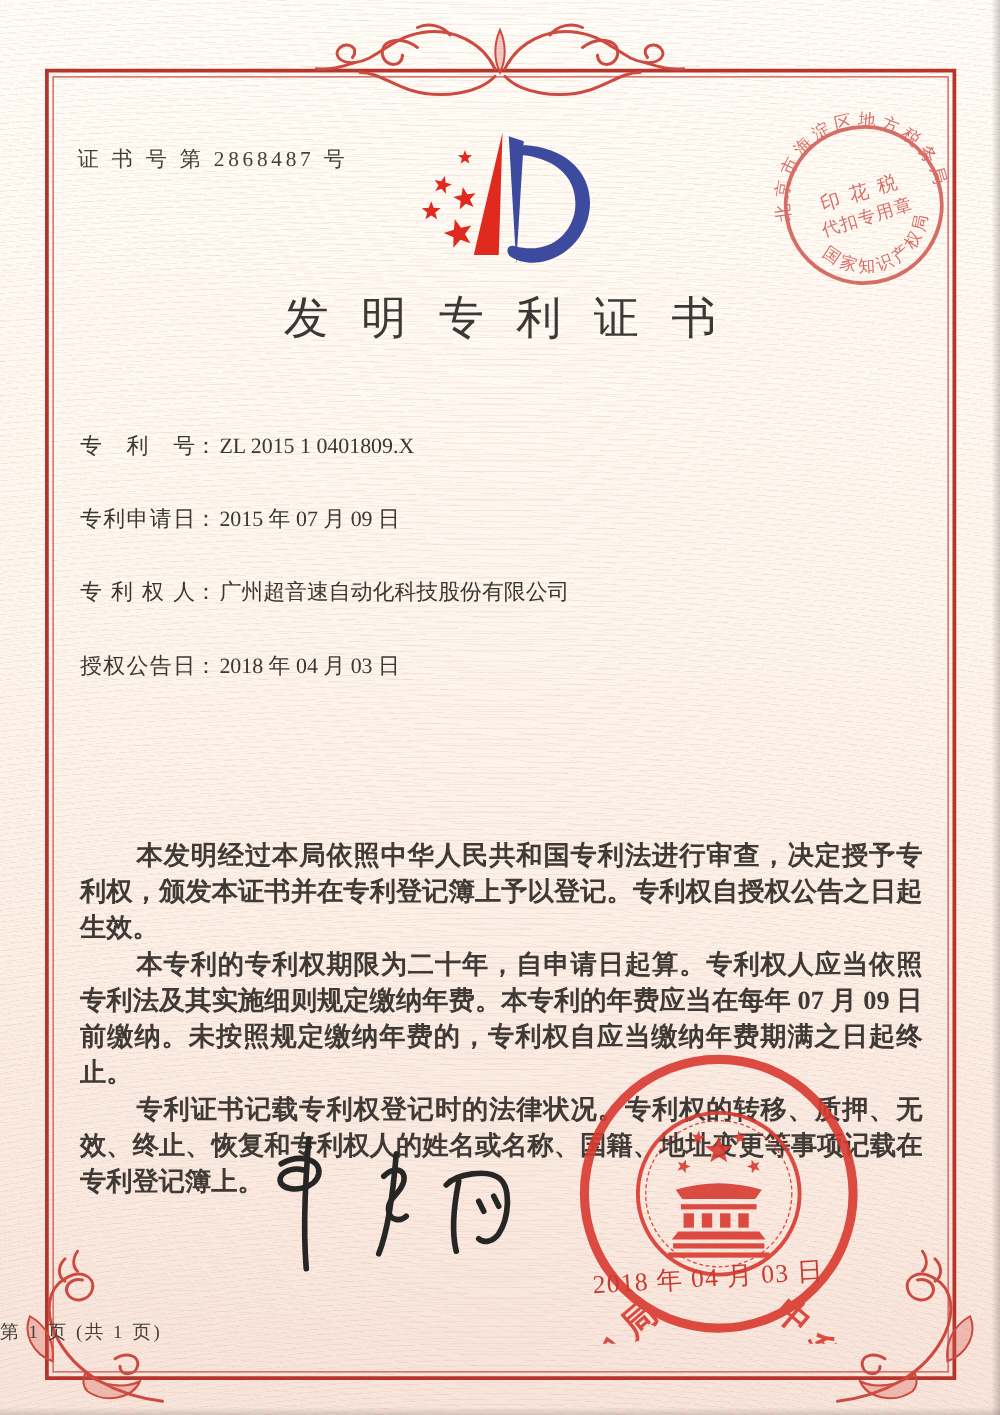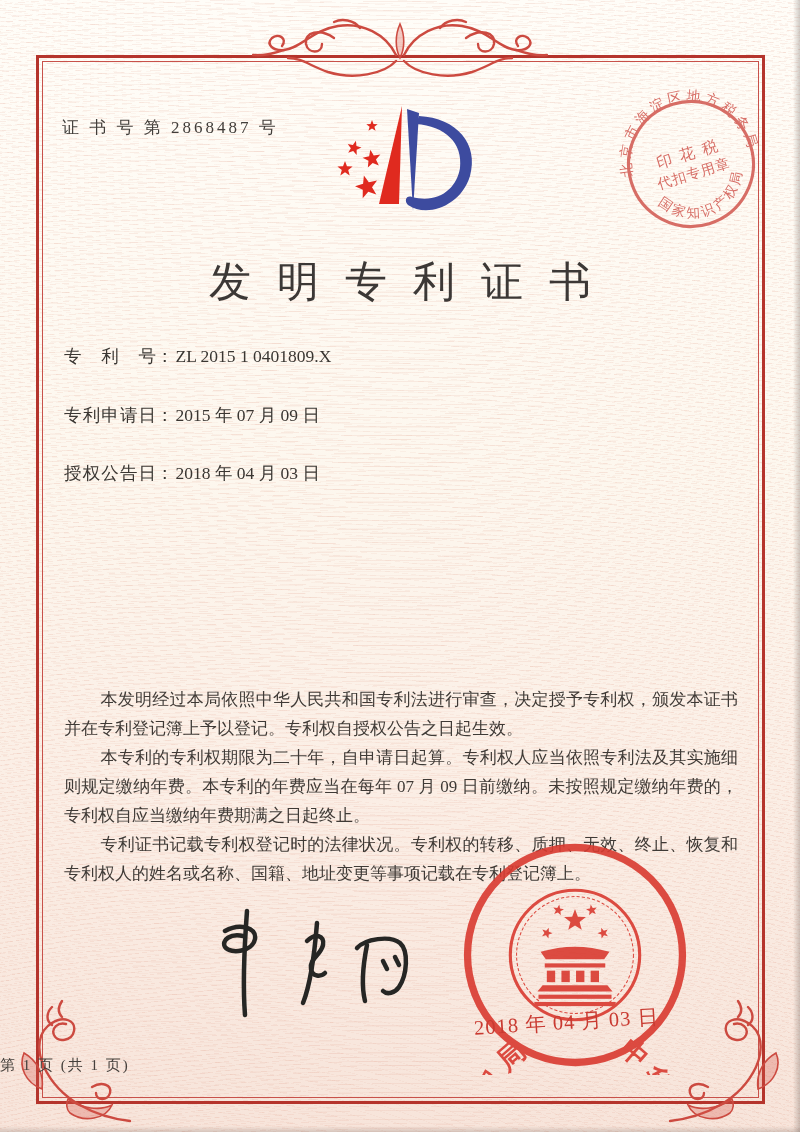--- a/index.html
+++ b/index.html
@@ -20,27 +20,27 @@
   .frame-outer{position:absolute;left:36px;top:55px;right:35px;bottom:28px;
     border:3px solid #b5342c;}
   .frame-inner{position:absolute;left:3px;top:3px;right:3px;bottom:3px;
     border:1px solid #c8514a;}
   .ornament-top{position:absolute;left:252px;top:8px;width:296px;height:92px;}
   .ornament-bl{position:absolute;left:8px;top:995px;width:130px;height:132px;}
   .ornament-br{position:absolute;right:8px;top:995px;width:130px;height:132px;transform:scaleX(-1);}
   .cert-no{position:absolute;left:62px;top:116px;font-size:17px;letter-spacing:3px;color:#423e3a;}
   .logo{position:absolute;left:315px;top:96px;width:170px;height:128px;}
   .title{position:absolute;left:0;right:0;top:230px;text-align:center;
-    font-size:42px;letter-spacing:26px;text-indent:26px;color:#3c3836;font-weight:500;margin-top:24px;}
+    font-size:36px;letter-spacing:26px;text-indent:26px;color:#3c3836;font-weight:500;}
   .fields{position:absolute;left:64px;top:344px;width:660px;}
   .field-row{height:58.6px;font-size:17.5px;white-space:nowrap;}
   .field-label{display:inline-block;width:92px;text-align:justify;text-align-last:justify;vertical-align:bottom;}
   .field-colon{display:inline-block;margin-right:2px;}
-  .body-text{position:absolute;left:64px;top:685px;width:674px;
-    font-size:17px;line-height:29px;text-align:justify;color:#3f3a36;}
+  .body-text{position:absolute;left:64px;top:670px;width:674px;
+    font-size:21px;line-height:29px;text-align:justify;color:#3f3a36;font-weight:bold;}
   .body-text p{margin:0;text-indent:2.15em;}
   .sign-block{position:absolute;left:86px;top:944px;font-size:18px;letter-spacing:5px;color:#35312e;}
   .sign-line{height:38px;}
   .signature-svg{position:absolute;left:195px;top:903px;width:230px;height:115px;}
   .seal-svg{position:absolute;left:455px;top:835px;width:240px;height:240px;opacity:.9;}
   .seal-date{position:absolute;left:474px;top:1008px;font-size:20.5px;letter-spacing:1px;
     color:#c93a31;transform:rotate(-3.5deg);white-space:nowrap;}
   .tax-stamp{position:absolute;left:613px;top:86px;width:156px;height:156px;transform:rotate(-17deg);opacity:.82;}
   .page-footer{position:absolute;left:0;right:0;top:1056px;text-align:left;
     font-size:15px;letter-spacing:2px;color:#45403c;}
@@ -113,20 +113,23 @@
   </svg>
 
   <div class="title">发明专利证书</div>
 
   <div class="fields">
     <div class="field-row">
       <span class="field-label">专利号</span><span class="field-colon">：</span><span>ZL 2015 1 0401809.X</span>
     </div>
     <div class="field-row">
       <span class="field-label">专利申请日</span><span class="field-colon">：</span><span>2015 年 07 月 09 日</span>
+    </div>
+    <div class="field-row">
+      <span class="field-label">专利权人</span><span class="field-colon">：</span><span>广州超音速自动化科技股份有限公司</span>
     </div>
     <div class="field-row">
       <span class="field-label">授权公告日</span><span class="field-colon">：</span><span>2018 年 04 月 03 日</span>
     </div>
   </div>
 
   <div class="body-text">
     <p>本发明经过本局依照中华人民共和国专利法进行审查，决定授予专利权，颁发本证书并在专利登记簿上予以登记。专利权自授权公告之日起生效。</p>
     <p>本专利的专利权期限为二十年，自申请日起算。专利权人应当依照专利法及其实施细则规定缴纳年费。本专利的年费应当在每年 07 月 09 日前缴纳。未按照规定缴纳年费的，专利权自应当缴纳年费期满之日起终止。</p>
     <p>专利证书记载专利权登记时的法律状况。专利权的转移、质押、无效、终止、恢复和专利权人的姓名或名称、国籍、地址变更等事项记载在专利登记簿上。</p>

